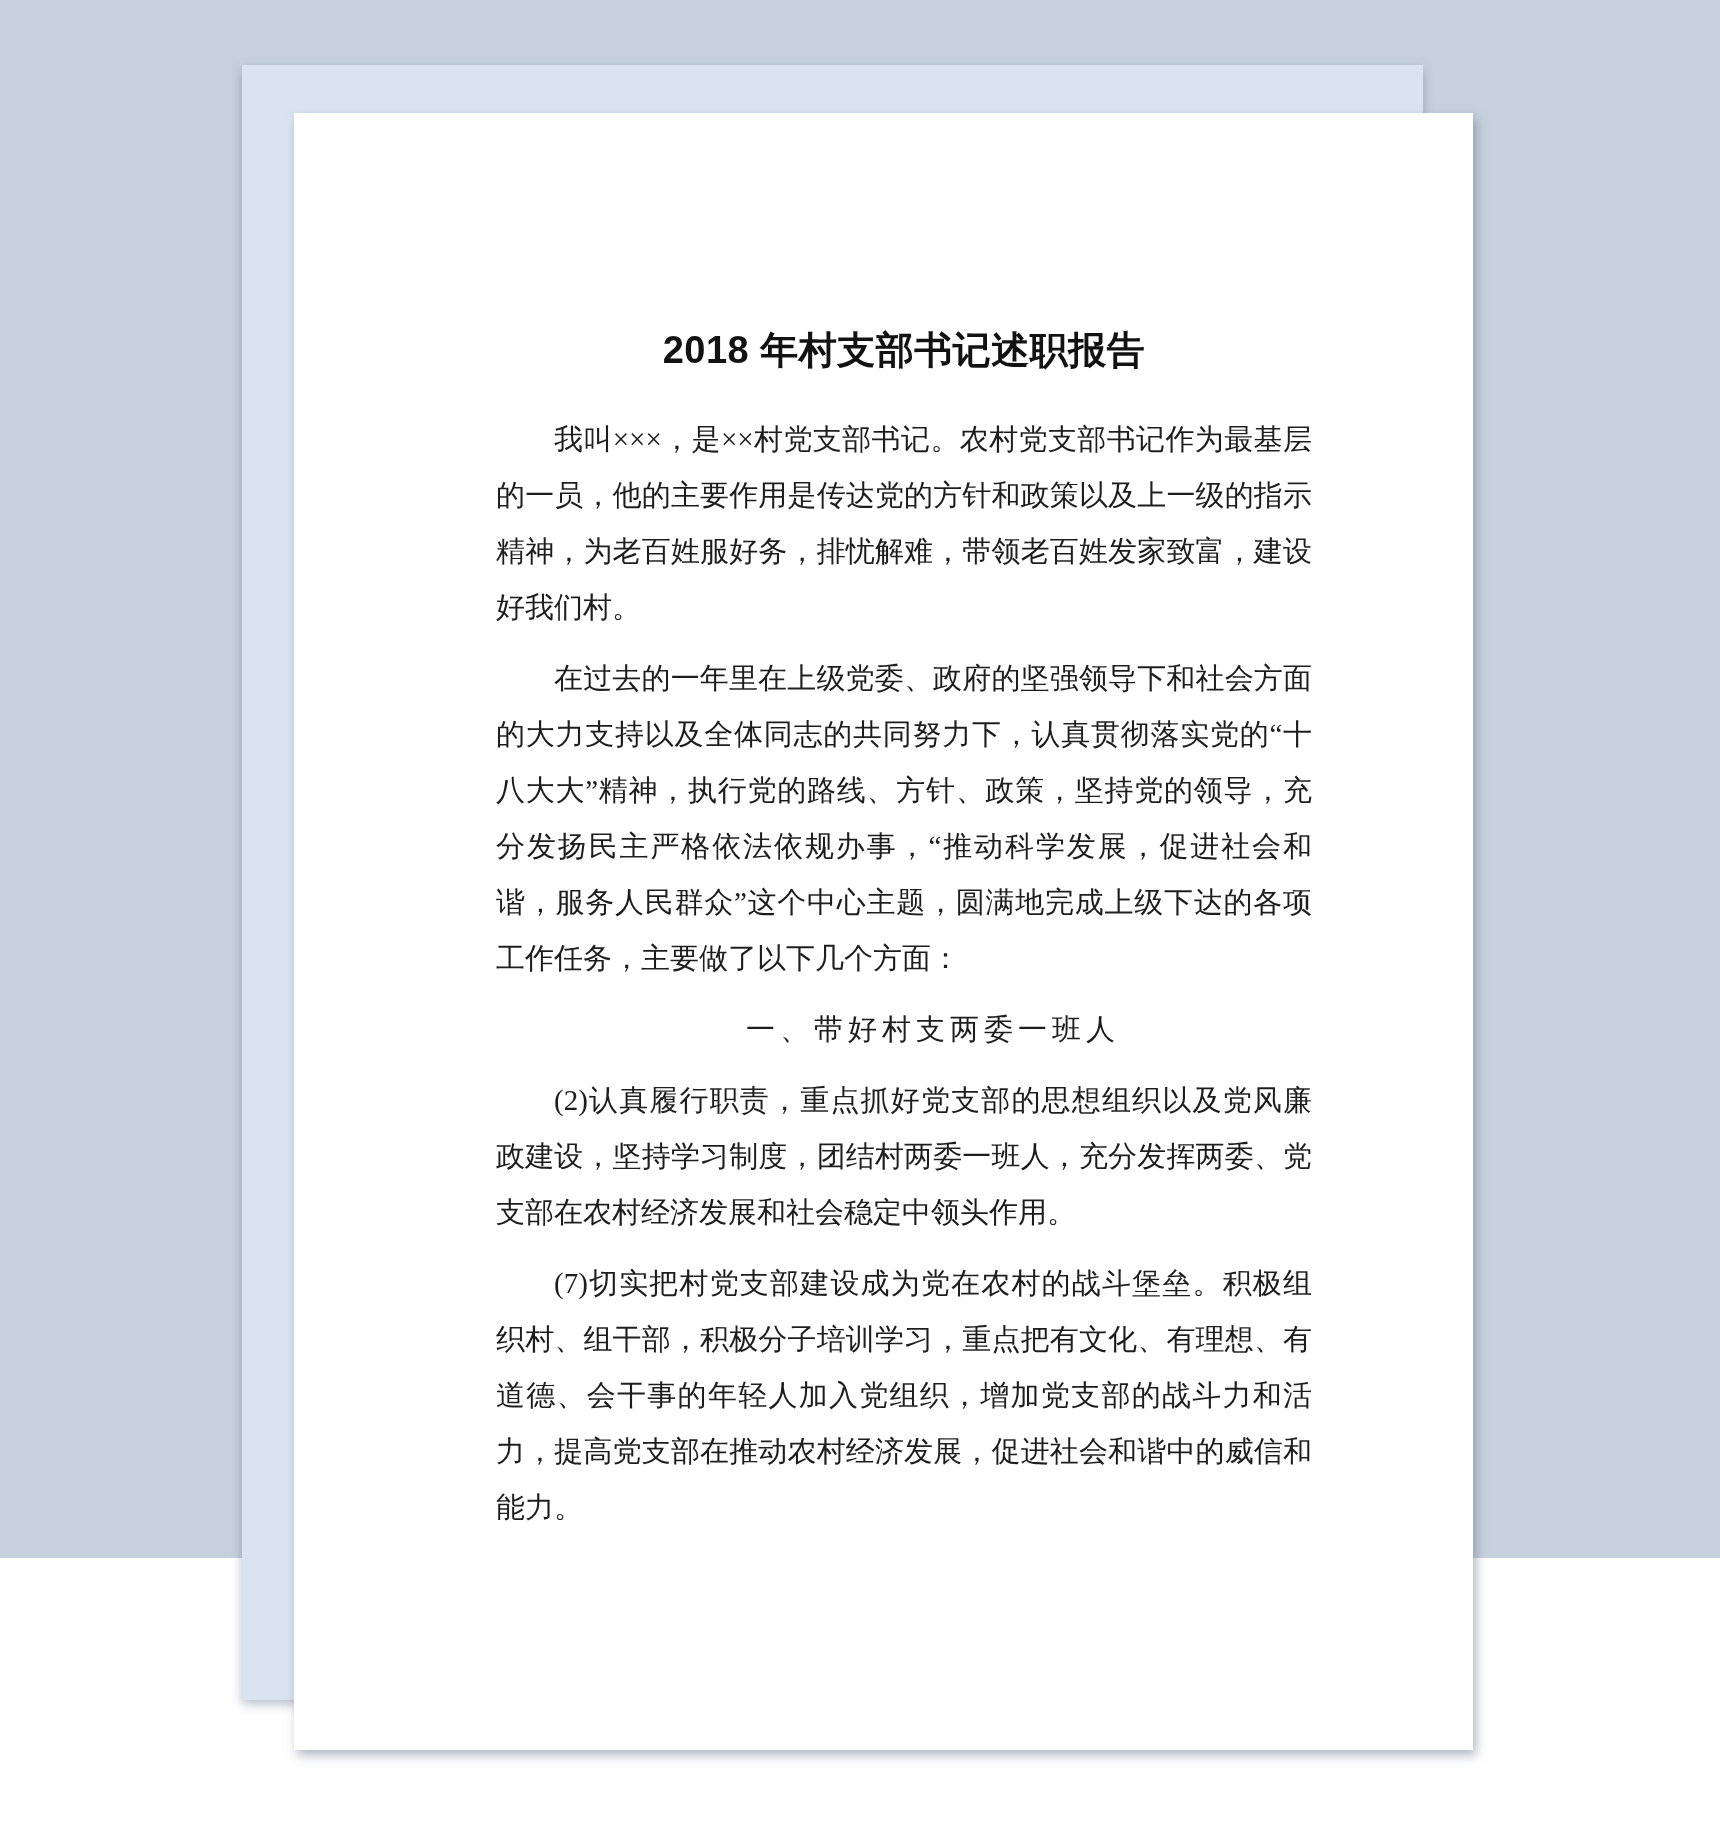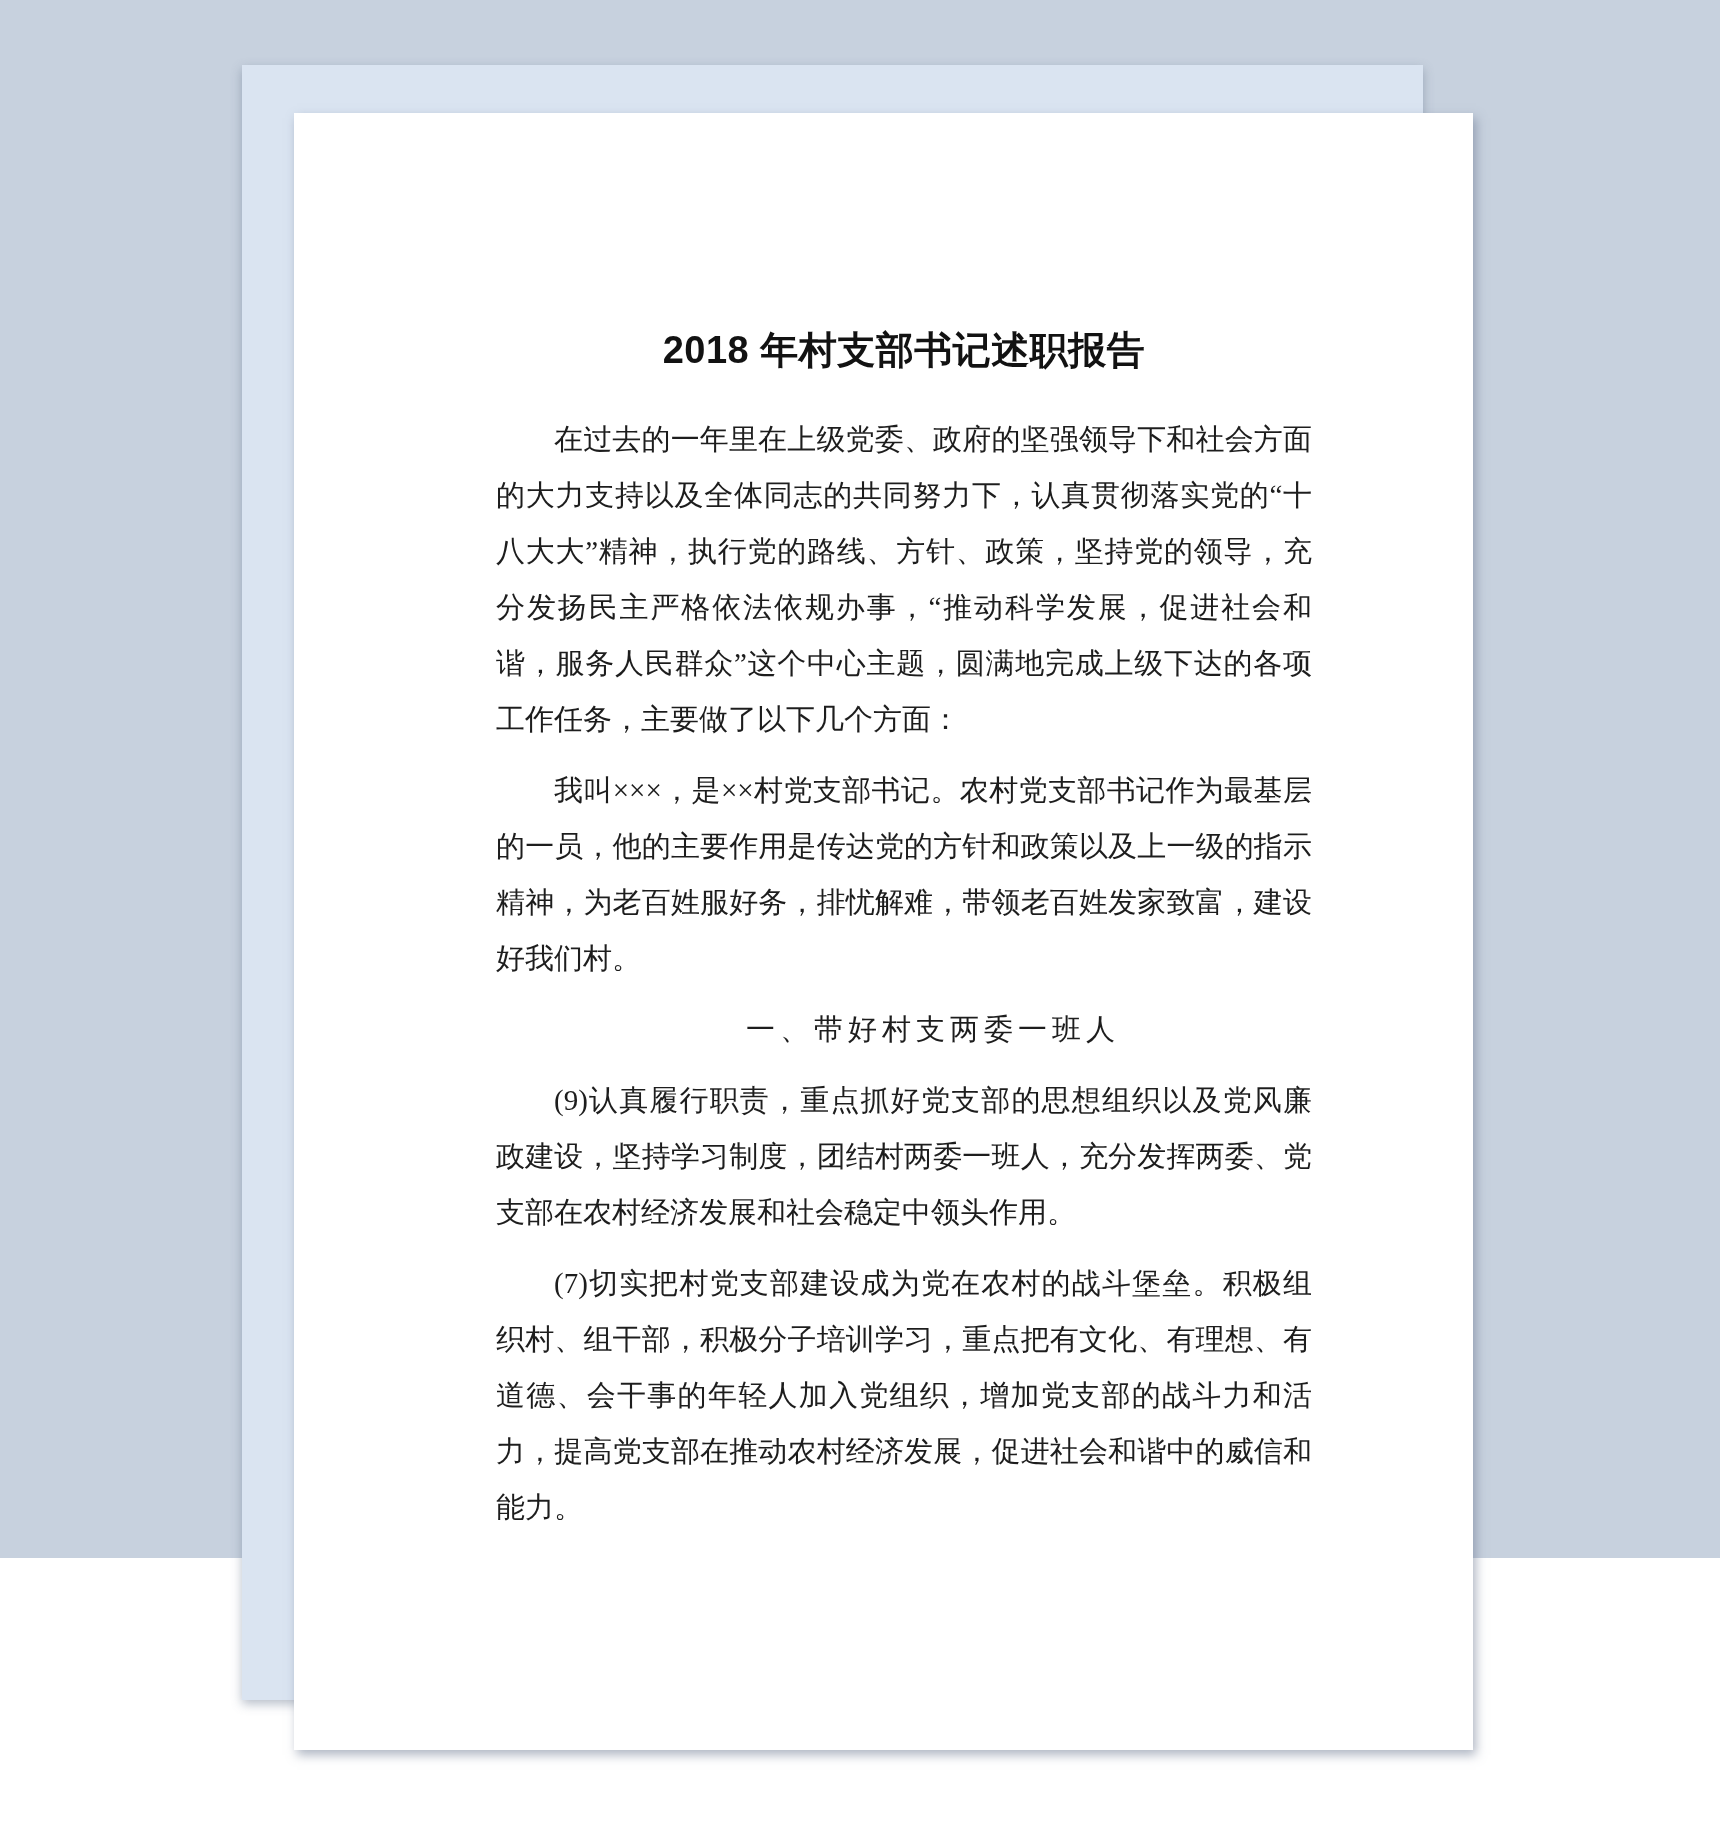--- a/index.html
+++ b/index.html
@@ -70,21 +70,21 @@
 </style>
 </head>
 <body>
 
 <div class="canvas">
   <div class="page-back"></div>
   <div class="page-front">
     <div class="doc-content">
       <h1 class="doc-title">2018 年村支部书记述职报告</h1>
       <div class="doc-body" id="doc-body">
+          <p class="body-para">我叫×××，是××村党支部书记。农村党支部书记作为最基层的一员，他的主要作用是传达党的方针和政策以及上一级的指示精神，为老百姓服好务，排忧解难，带领老百姓发家致富，建设好我们村。</p>
           <p class="body-para">在过去的一年里在上级党委、政府的坚强领导下和社会方面的大力支持以及全体同志的共同努力下，认真贯彻落实党的“十八大大”精神，执行党的路线、方针、政策，坚持党的领导，充分发扬民主严格依法依规办事，“推动科学发展，促进社会和谐，服务人民群众”这个中心主题，圆满地完成上级下达的各项工作任务，主要做了以下几个方面：</p>
-          <p class="body-para">我叫×××，是××村党支部书记。农村党支部书记作为最基层的一员，他的主要作用是传达党的方针和政策以及上一级的指示精神，为老百姓服好务，排忧解难，带领老百姓发家致富，建设好我们村。</p>
           <p class="heading-para">一、带好村支两委一班人</p>
-          <p class="body-para">(9)认真履行职责，重点抓好党支部的思想组织以及党风廉政建设，坚持学习制度，团结村两委一班人，充分发挥两委、党支部在农村经济发展和社会稳定中领头作用。</p>
+          <p class="body-para">(2)认真履行职责，重点抓好党支部的思想组织以及党风廉政建设，坚持学习制度，团结村两委一班人，充分发挥两委、党支部在农村经济发展和社会稳定中领头作用。</p>
           <p class="body-para">(7)切实把村党支部建设成为党在农村的战斗堡垒。积极组织村、组干部，积极分子培训学习，重点把有文化、有理想、有道德、会干事的年轻人加入党组织，增加党支部的战斗力和活力，提高党支部在推动农村经济发展，促进社会和谐中的威信和能力。</p>
         </div>
     </div>
   </div>
 </div>
 
 </body></html>

